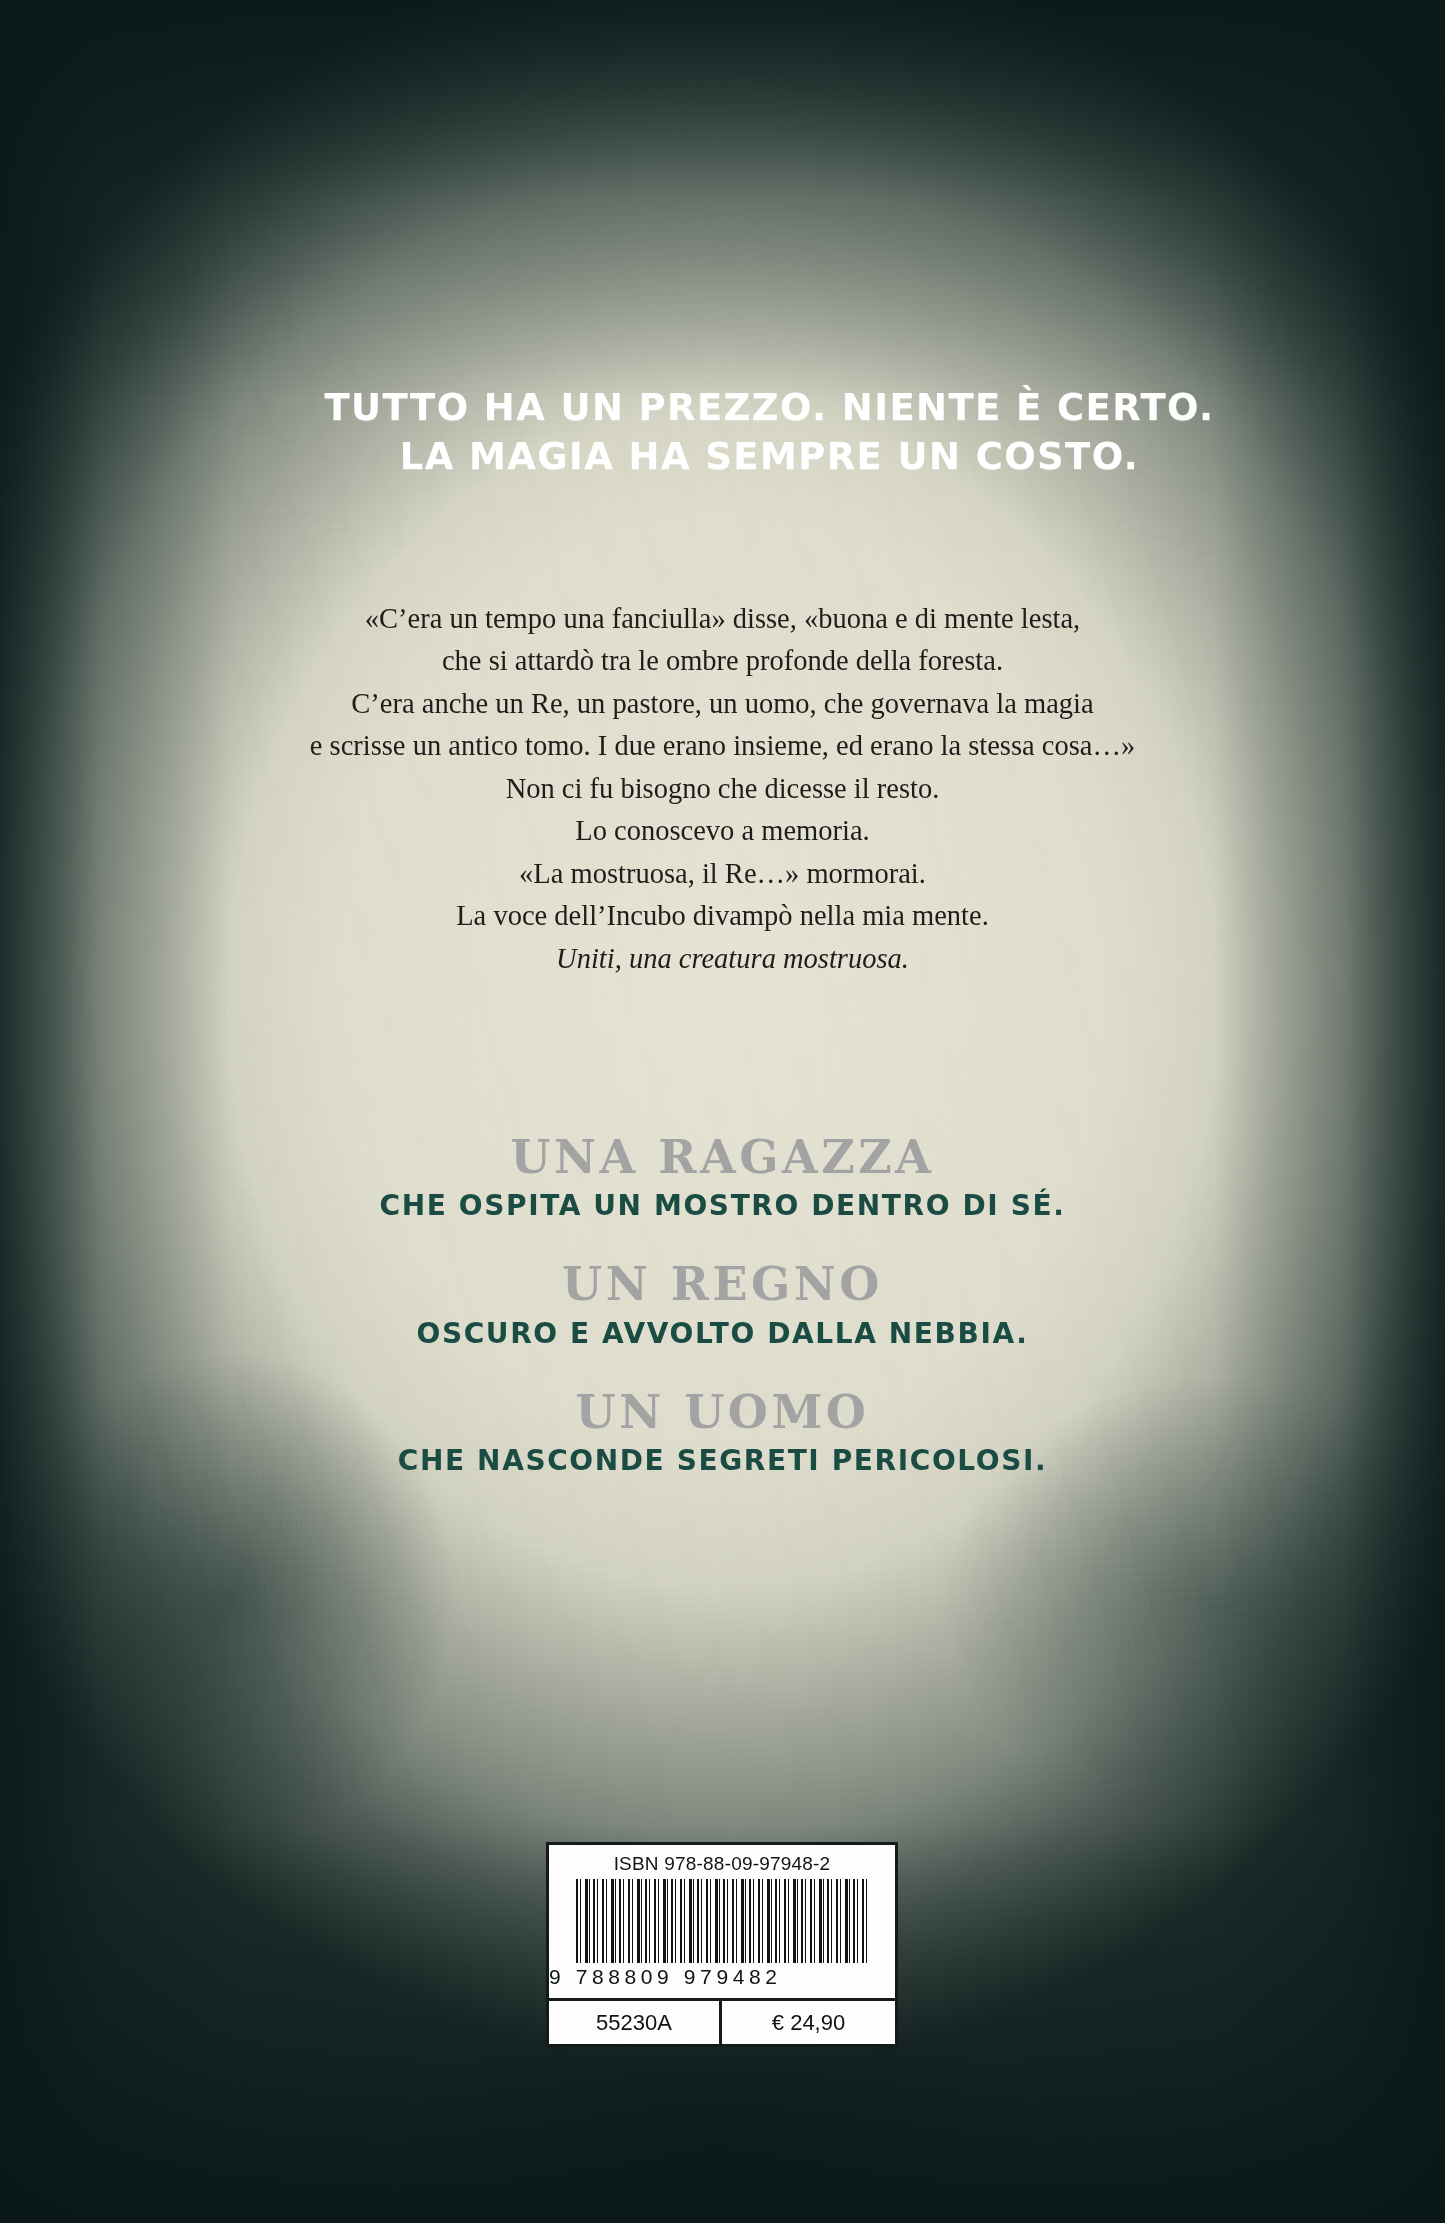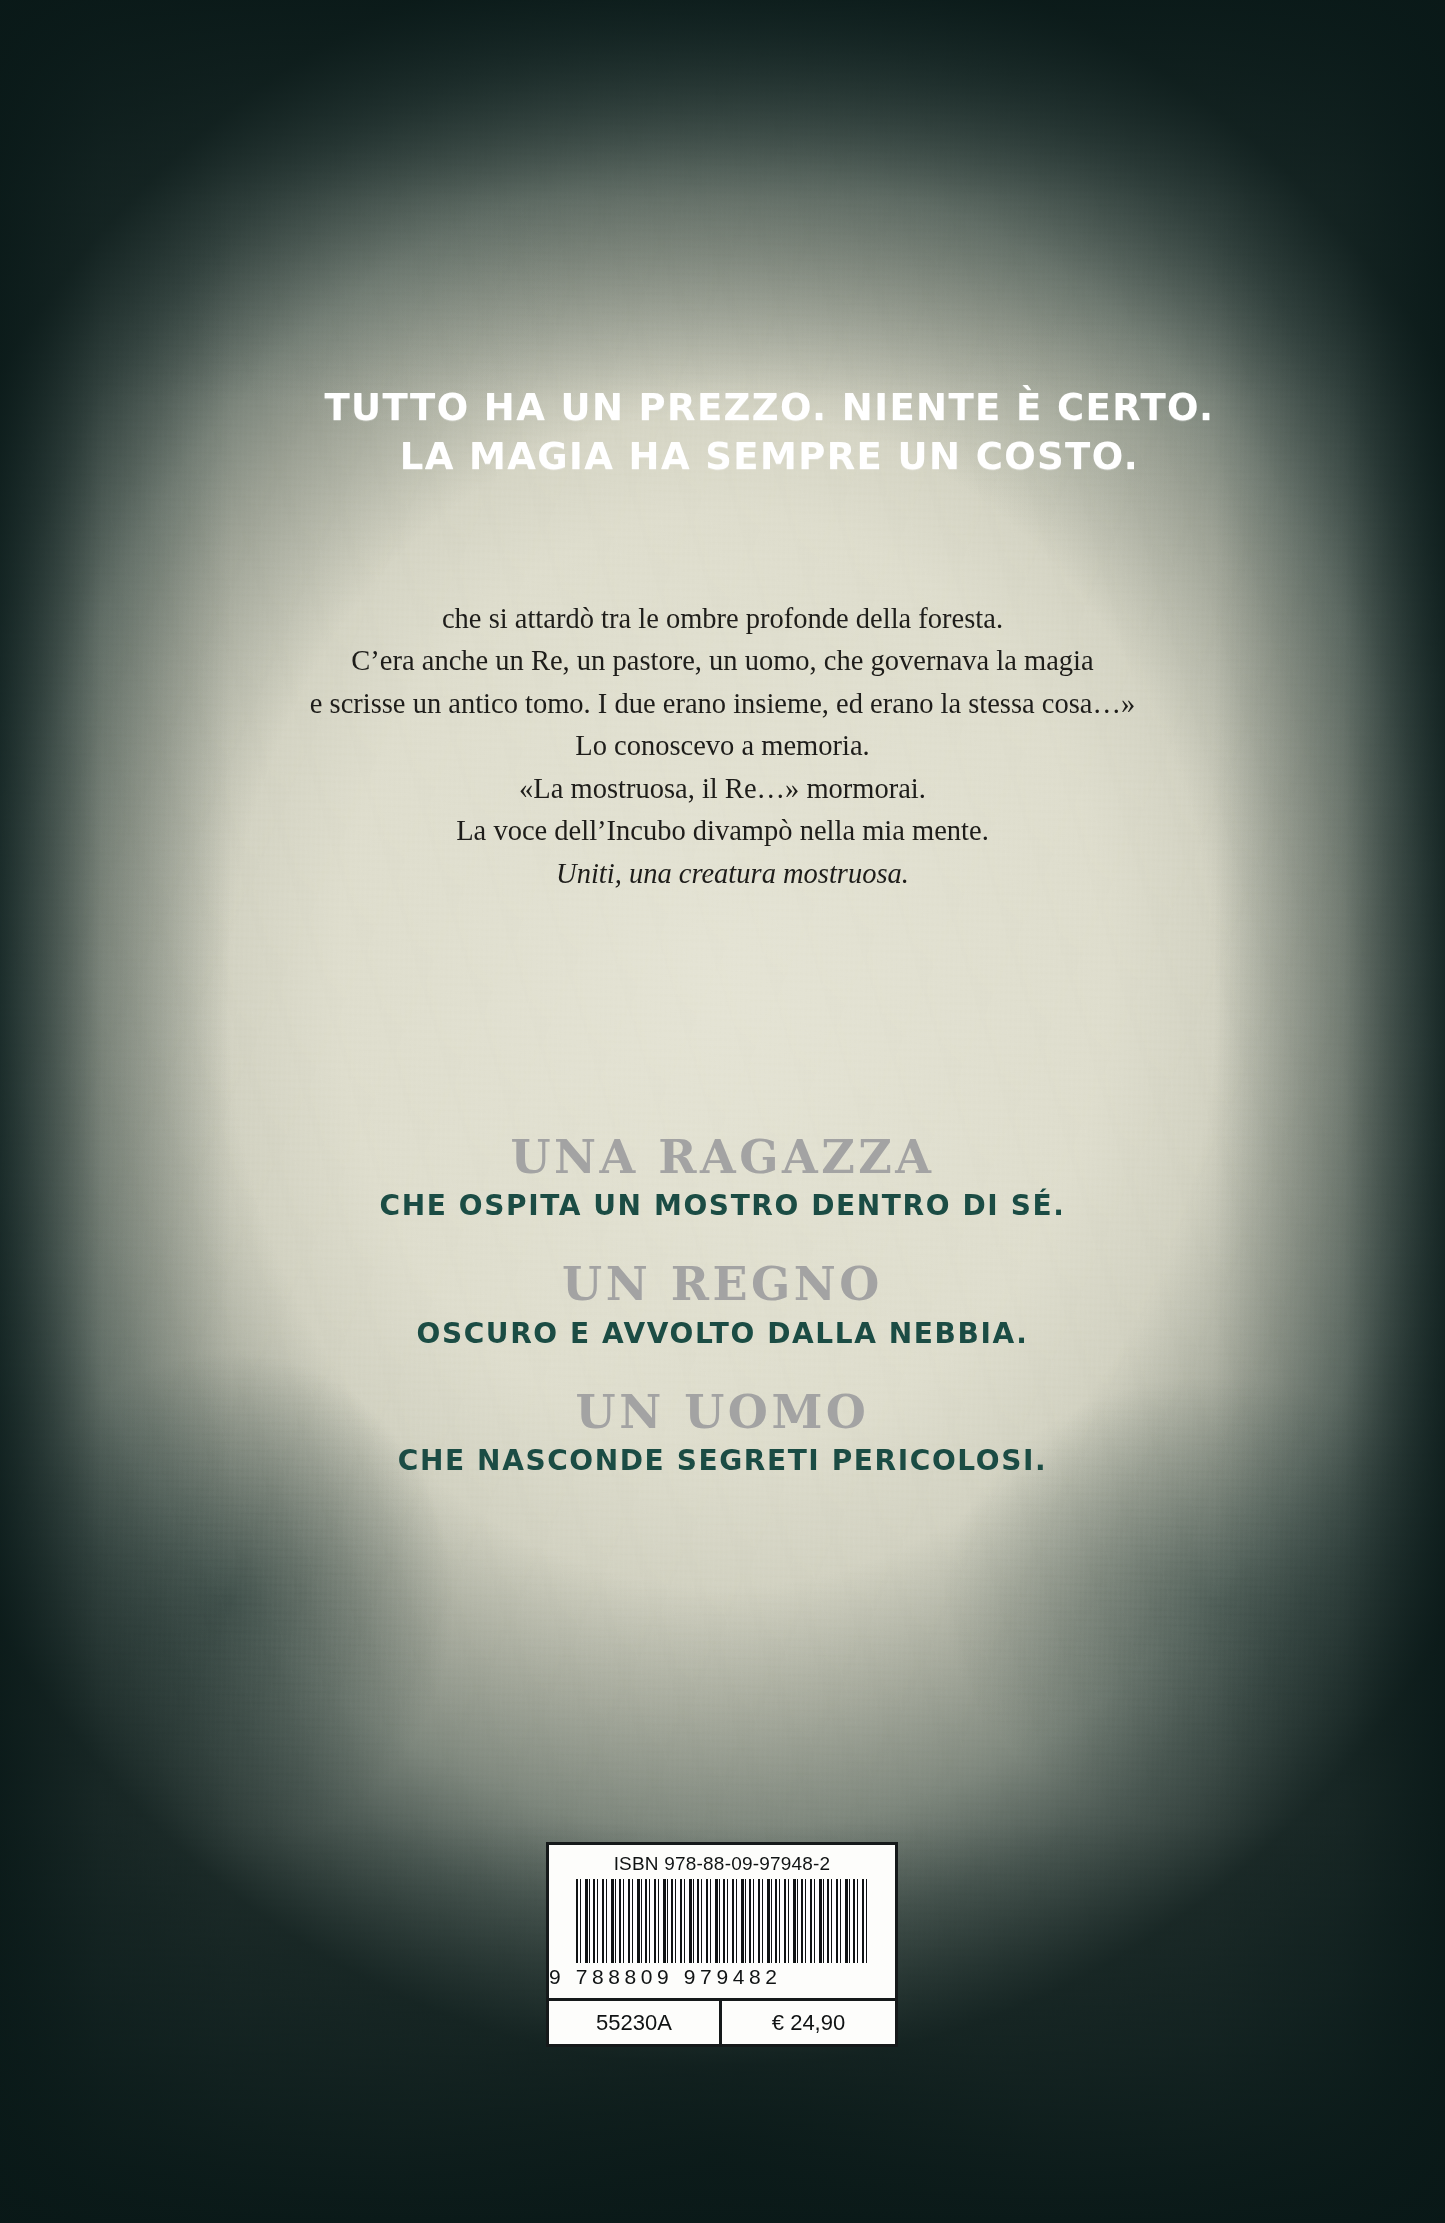--- a/index.html
+++ b/index.html
@@ -220,23 +220,25 @@
   <div class="bg-layer bg-vignette"></div>
 
   <div class="content">
 
     <div class="tagline">
       <span class="line">TUTTO HA UN PREZZO. NIENTE È CERTO.</span>
       <span class="line">LA MAGIA HA SEMPRE UN COSTO.</span>
     </div>
 
     <div class="excerpt">
+      <span class="line">«C’era un tempo una fanciulla» disse, «buona e di mente lesta,</span>
       <span class="line">che si attardò tra le ombre profonde della foresta.</span>
       <span class="line">C’era anche un Re, un pastore, un uomo, che governava la magia</span>
       <span class="line">e scrisse un antico tomo. I due erano insieme, ed erano la stessa cosa…»</span>
+      <span class="line">Non ci fu bisogno che dicesse il resto.</span>
       <span class="line">Lo conoscevo a memoria.</span>
       <span class="line">«La mostruosa, il Re…» mormorai.</span>
       <span class="line">La voce dell’Incubo divampò nella mia mente.</span>
       <span class="line italic">Uniti, una creatura mostruosa.</span>
     </div>
 
     <div class="blocks">
       <div class="block">
         <div class="block-head">UNA RAGAZZA</div>
         <div class="block-sub">CHE OSPITA UN MOSTRO DENTRO DI SÉ.</div>

